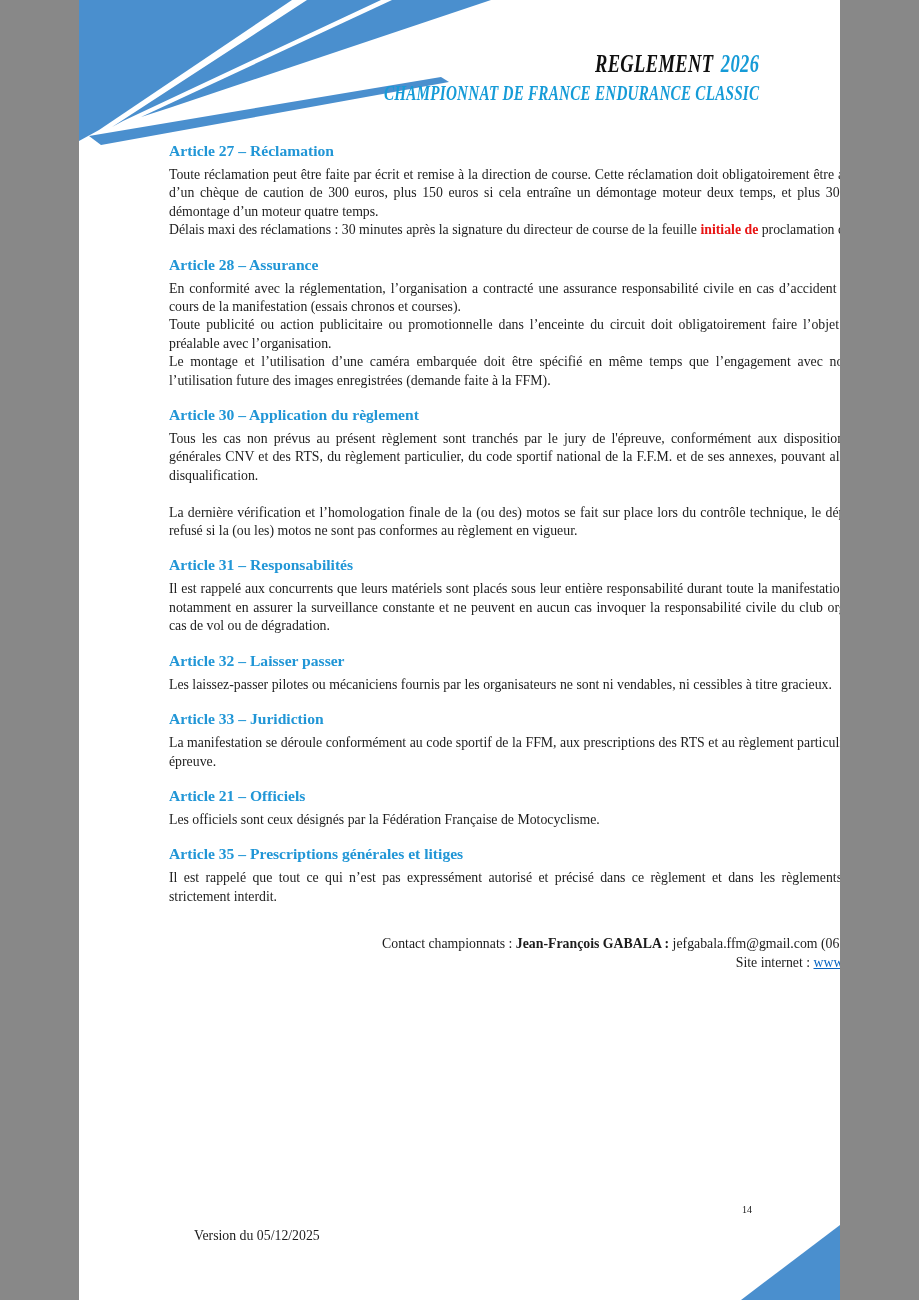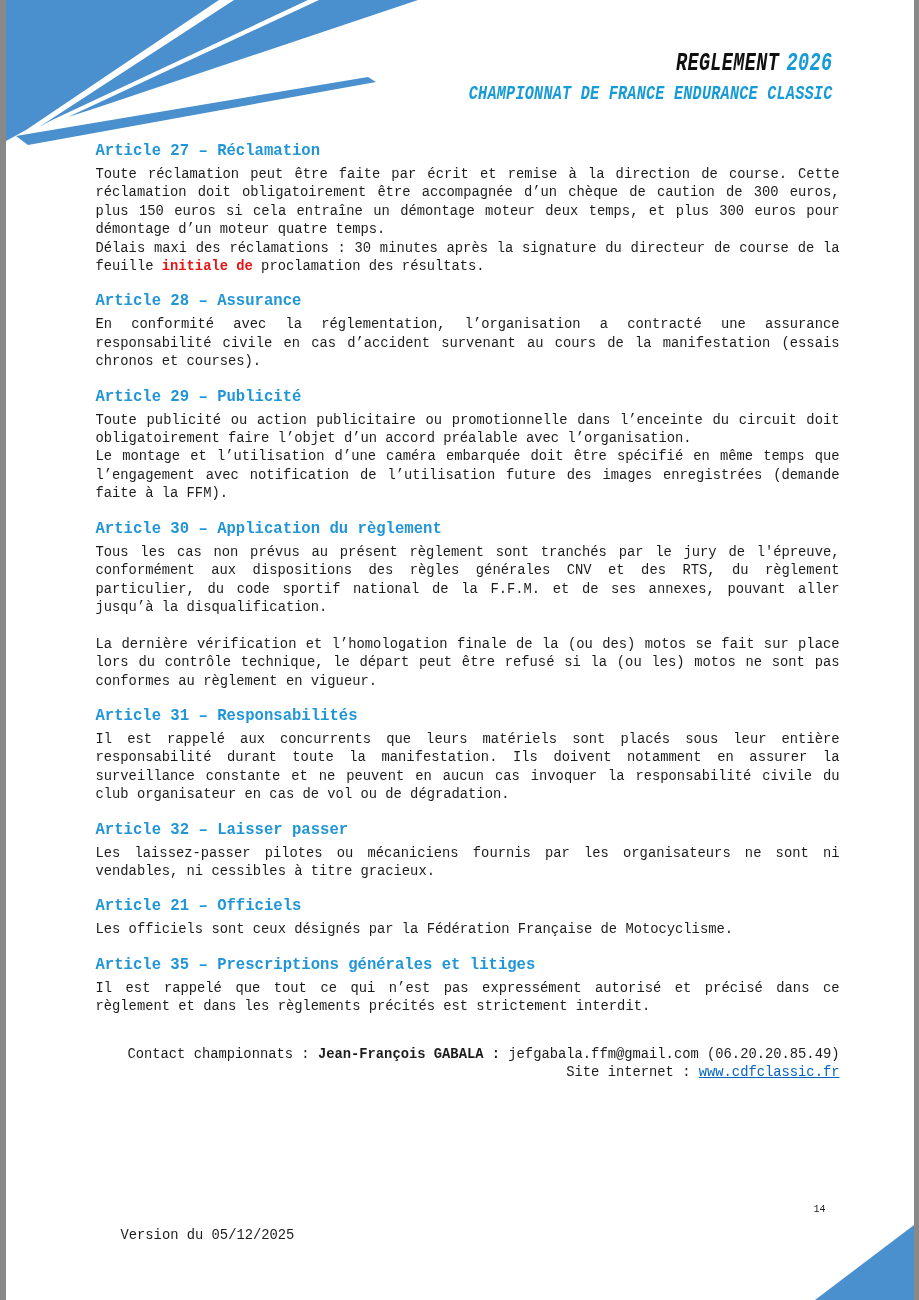--- a/index.html
+++ b/index.html
@@ -6,25 +6,25 @@
     --swoosh-blue:#4a8fce;
     --title-blue:#169bd7;
     --heading-blue:#2196d6;
     --red:#e81313;
     --link-blue:#0563c1;
     --ink:#1c1c1c;
   }
   html,body{margin:0;padding:0;background:#888;}
   .page{
     position:relative;
-    width:908px;height:1300px;
+    width:761px;height:1300px;
     background:#ffffff;
     margin:0 auto;
     overflow:hidden;
-    font-family:Liberation Mono, monospace;
+    font-family:Liberation Serif, serif;
     color:var(--ink);
   }
   
   .swoosh{position:absolute;top:0;left:0;}
   .swoosh polygon{fill:var(--swoosh-blue);}
   
   .header-titles{
     position:absolute;top:50px;right:81px;
     text-align:right;
     font-style:italic;font-weight:bold;
@@ -78,36 +78,39 @@
         <section class="article">
           <h2>Article 27 – Réclamation</h2>
           <p><span>Toute réclamation peut être faite par écrit et remise à la direction de course. Cette réclamation doit obligatoirement être accompagnée d’un chèque de caution de 300 euros, plus 150 euros si cela entraîne un démontage moteur deux temps, et plus 300 euros pour démontage d’un moteur quatre temps.</span></p>
           <p><span>Délais maxi des réclamations : 30 minutes après la signature du directeur de course de la feuille </span><span class="red">initiale de</span><span> proclamation des résultats.</span></p>
         </section>
         <section class="article">
           <h2>Article 28 – Assurance</h2>
           <p><span>En conformité avec la réglementation, l’organisation a contracté une assurance responsabilité civile en cas d’accident survenant au cours de la manifestation (essais chronos et courses).</span></p>
         </section>
         <section class="article">
-          <h2>Article 29 – Publicité</h2>
           <p><span>Toute publicité ou action publicitaire ou promotionnelle dans l’enceinte du circuit doit obligatoirement faire l’objet d’un accord préalable avec l’organisation.</span></p>
           <p><span>Le montage et l’utilisation d’une caméra embarquée doit être spécifié en même temps que l’engagement avec notification de l’utilisation future des images enregistrées (demande faite à la FFM).</span></p>
         </section>
         <section class="article">
           <h2>Article 30 – Application du règlement</h2>
           <p><span>Tous les cas non prévus au présent règlement sont tranchés par le jury de l'épreuve, conformément aux dispositions des règles générales CNV et des RTS, du règlement particulier, du code sportif national de la F.F.M. et de ses annexes, pouvant aller jusqu’à la disqualification.</span></p>
           <p class="gap"><span>La dernière vérification et l’homologation finale de la (ou des) motos se fait sur place lors du contrôle technique, le départ peut être refusé si la (ou les) motos ne sont pas conformes au règlement en vigueur.</span></p>
         </section>
         <section class="article">
           <h2>Article 31 – Responsabilités</h2>
           <p><span>Il est rappelé aux concurrents que leurs matériels sont placés sous leur entière responsabilité durant toute la manifestation. Ils doivent notamment en assurer la surveillance constante et ne peuvent en aucun cas invoquer la responsabilité civile du club organisateur en cas de vol ou de dégradation.</span></p>
         </section>
         <section class="article">
           <h2>Article 32 – Laisser passer</h2>
           <p><span>Les laissez-passer pilotes ou mécaniciens fournis par les organisateurs ne sont ni vendables, ni cessibles à titre gracieux.</span></p>
+        </section>
+        <section class="article">
+          <h2>Article 33 – Juridiction</h2>
+          <p><span>La manifestation se déroule conformément au code sportif de la FFM, aux prescriptions des RTS et au règlement particulier de chaque épreuve.</span></p>
         </section>
         <section class="article">
           <h2>Article 21 – Officiels</h2>
           <p><span>Les officiels sont ceux désignés par la Fédération Française de Motocyclisme.</span></p>
         </section>
         <section class="article">
           <h2>Article 35 – Prescriptions générales et litiges</h2>
           <p><span>Il est rappelé que tout ce qui n’est pas expressément autorisé et précisé dans ce règlement et dans les règlements précités est strictement interdit.</span></p>
         </section>
       </div>

